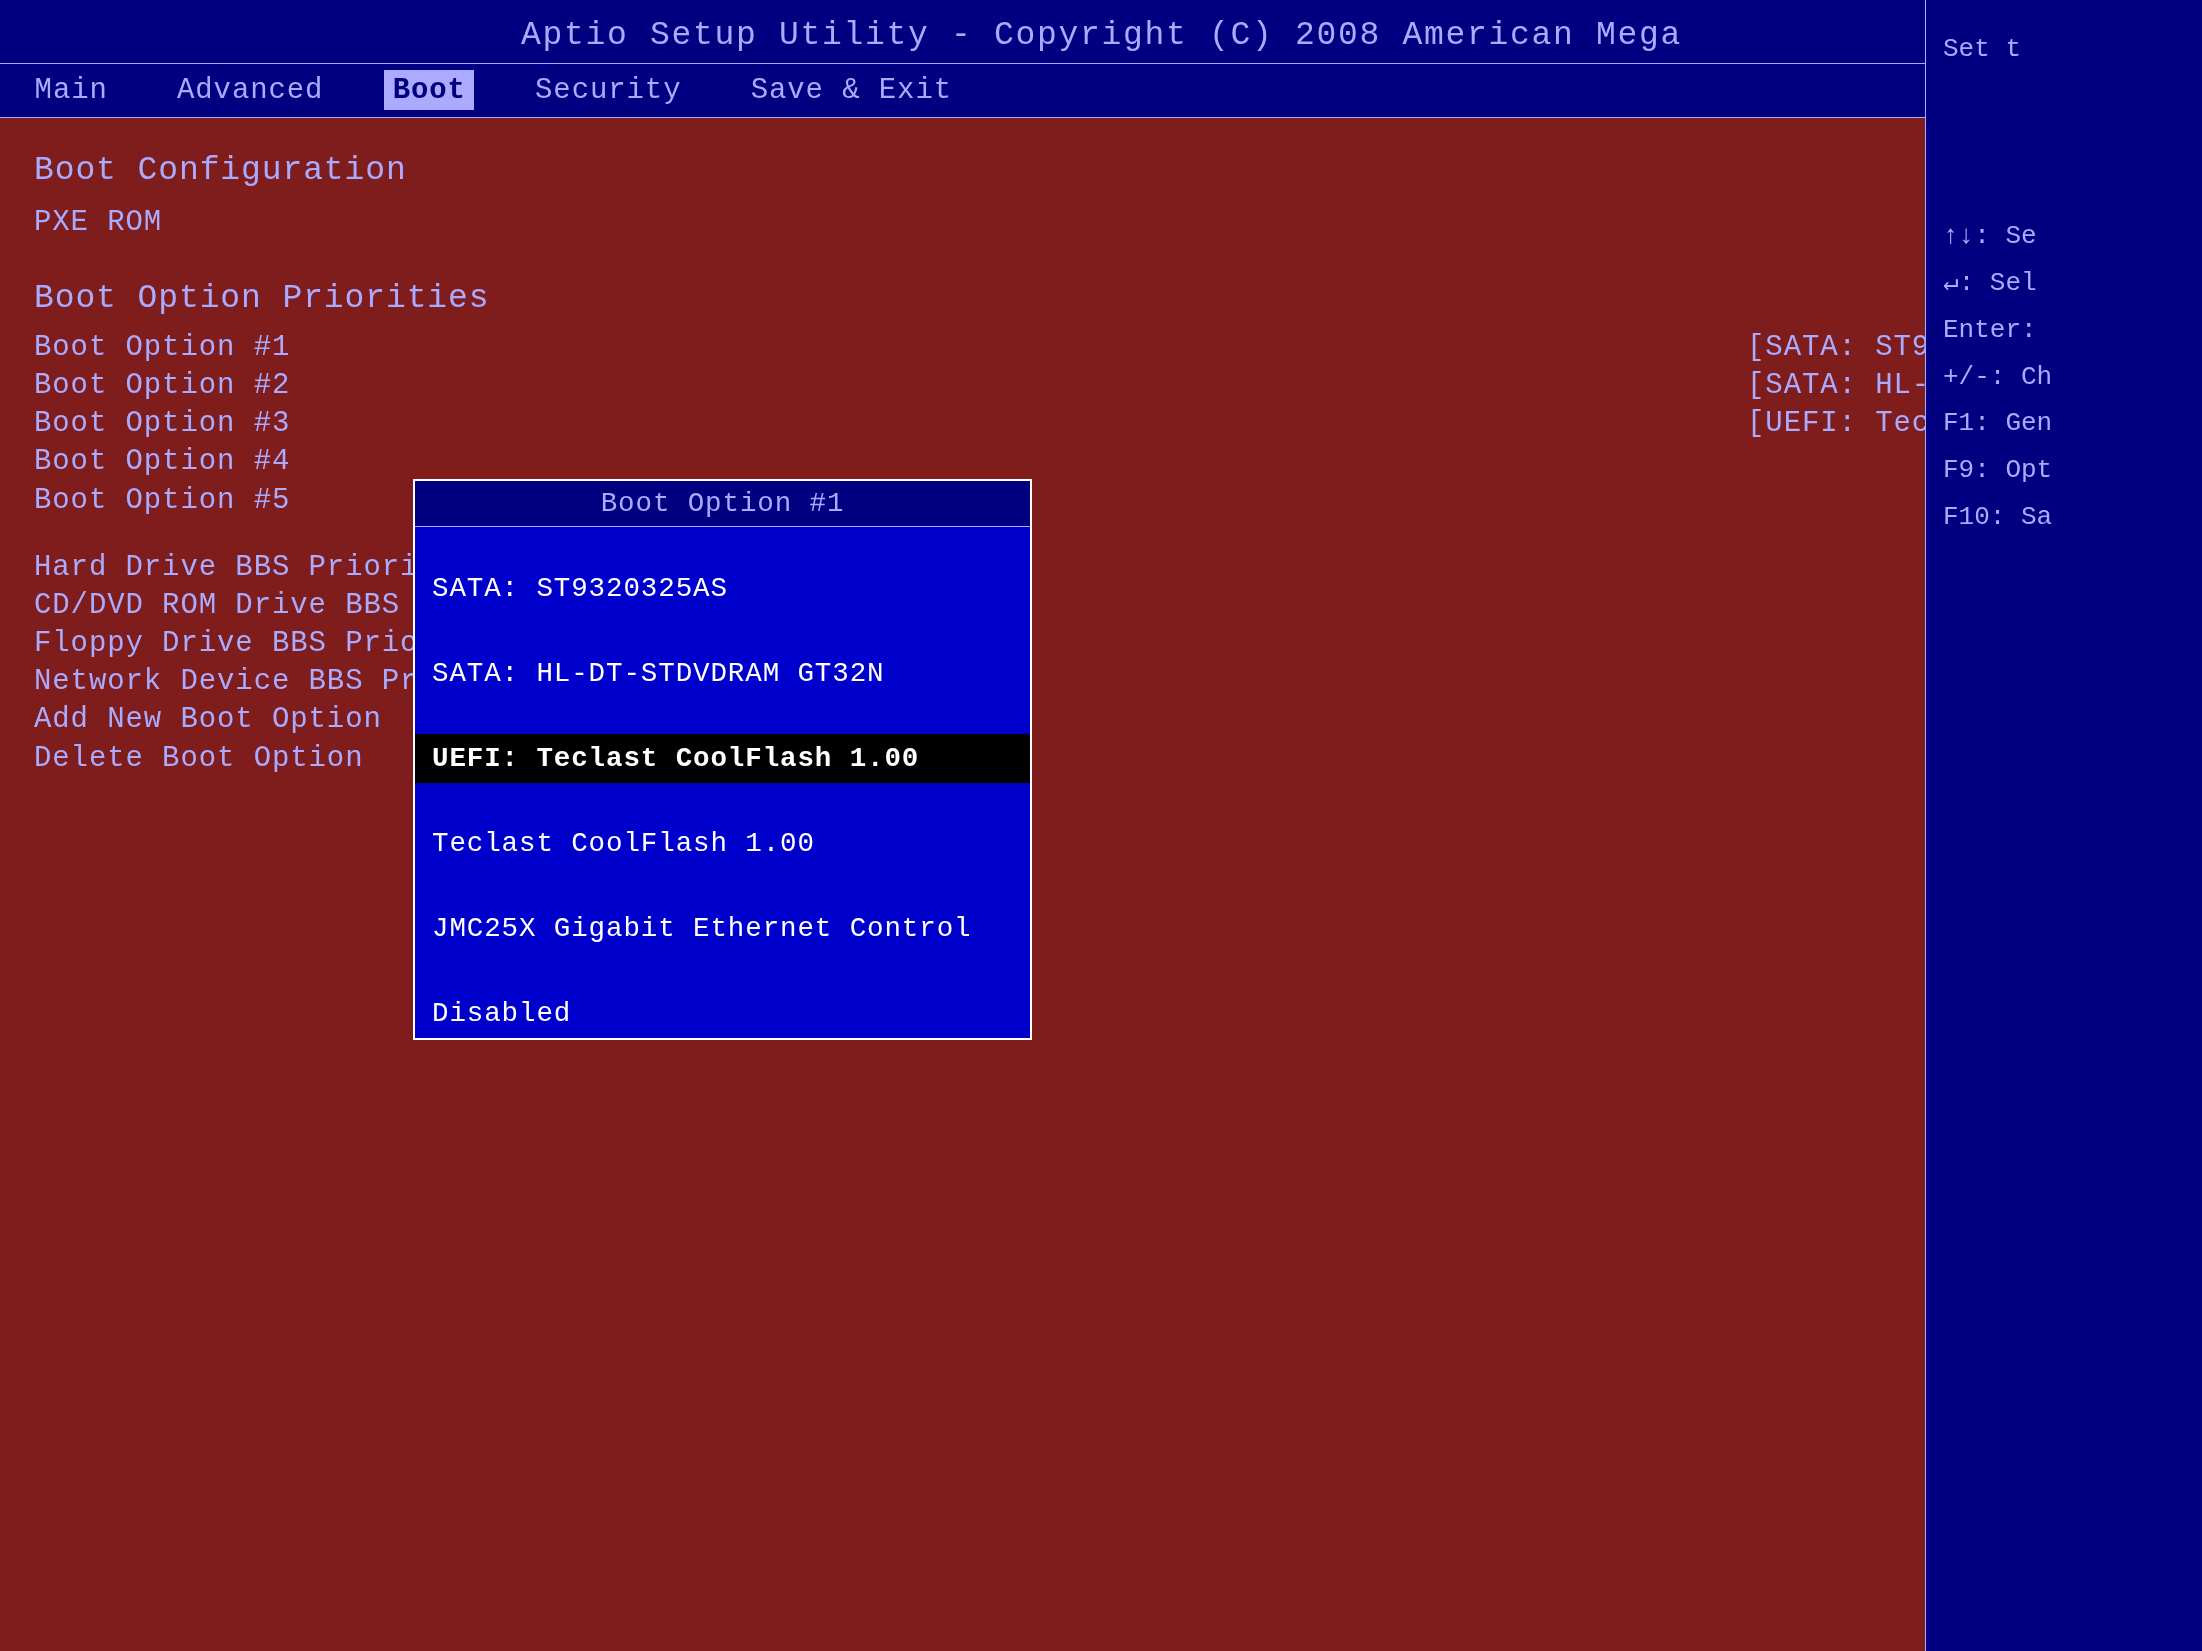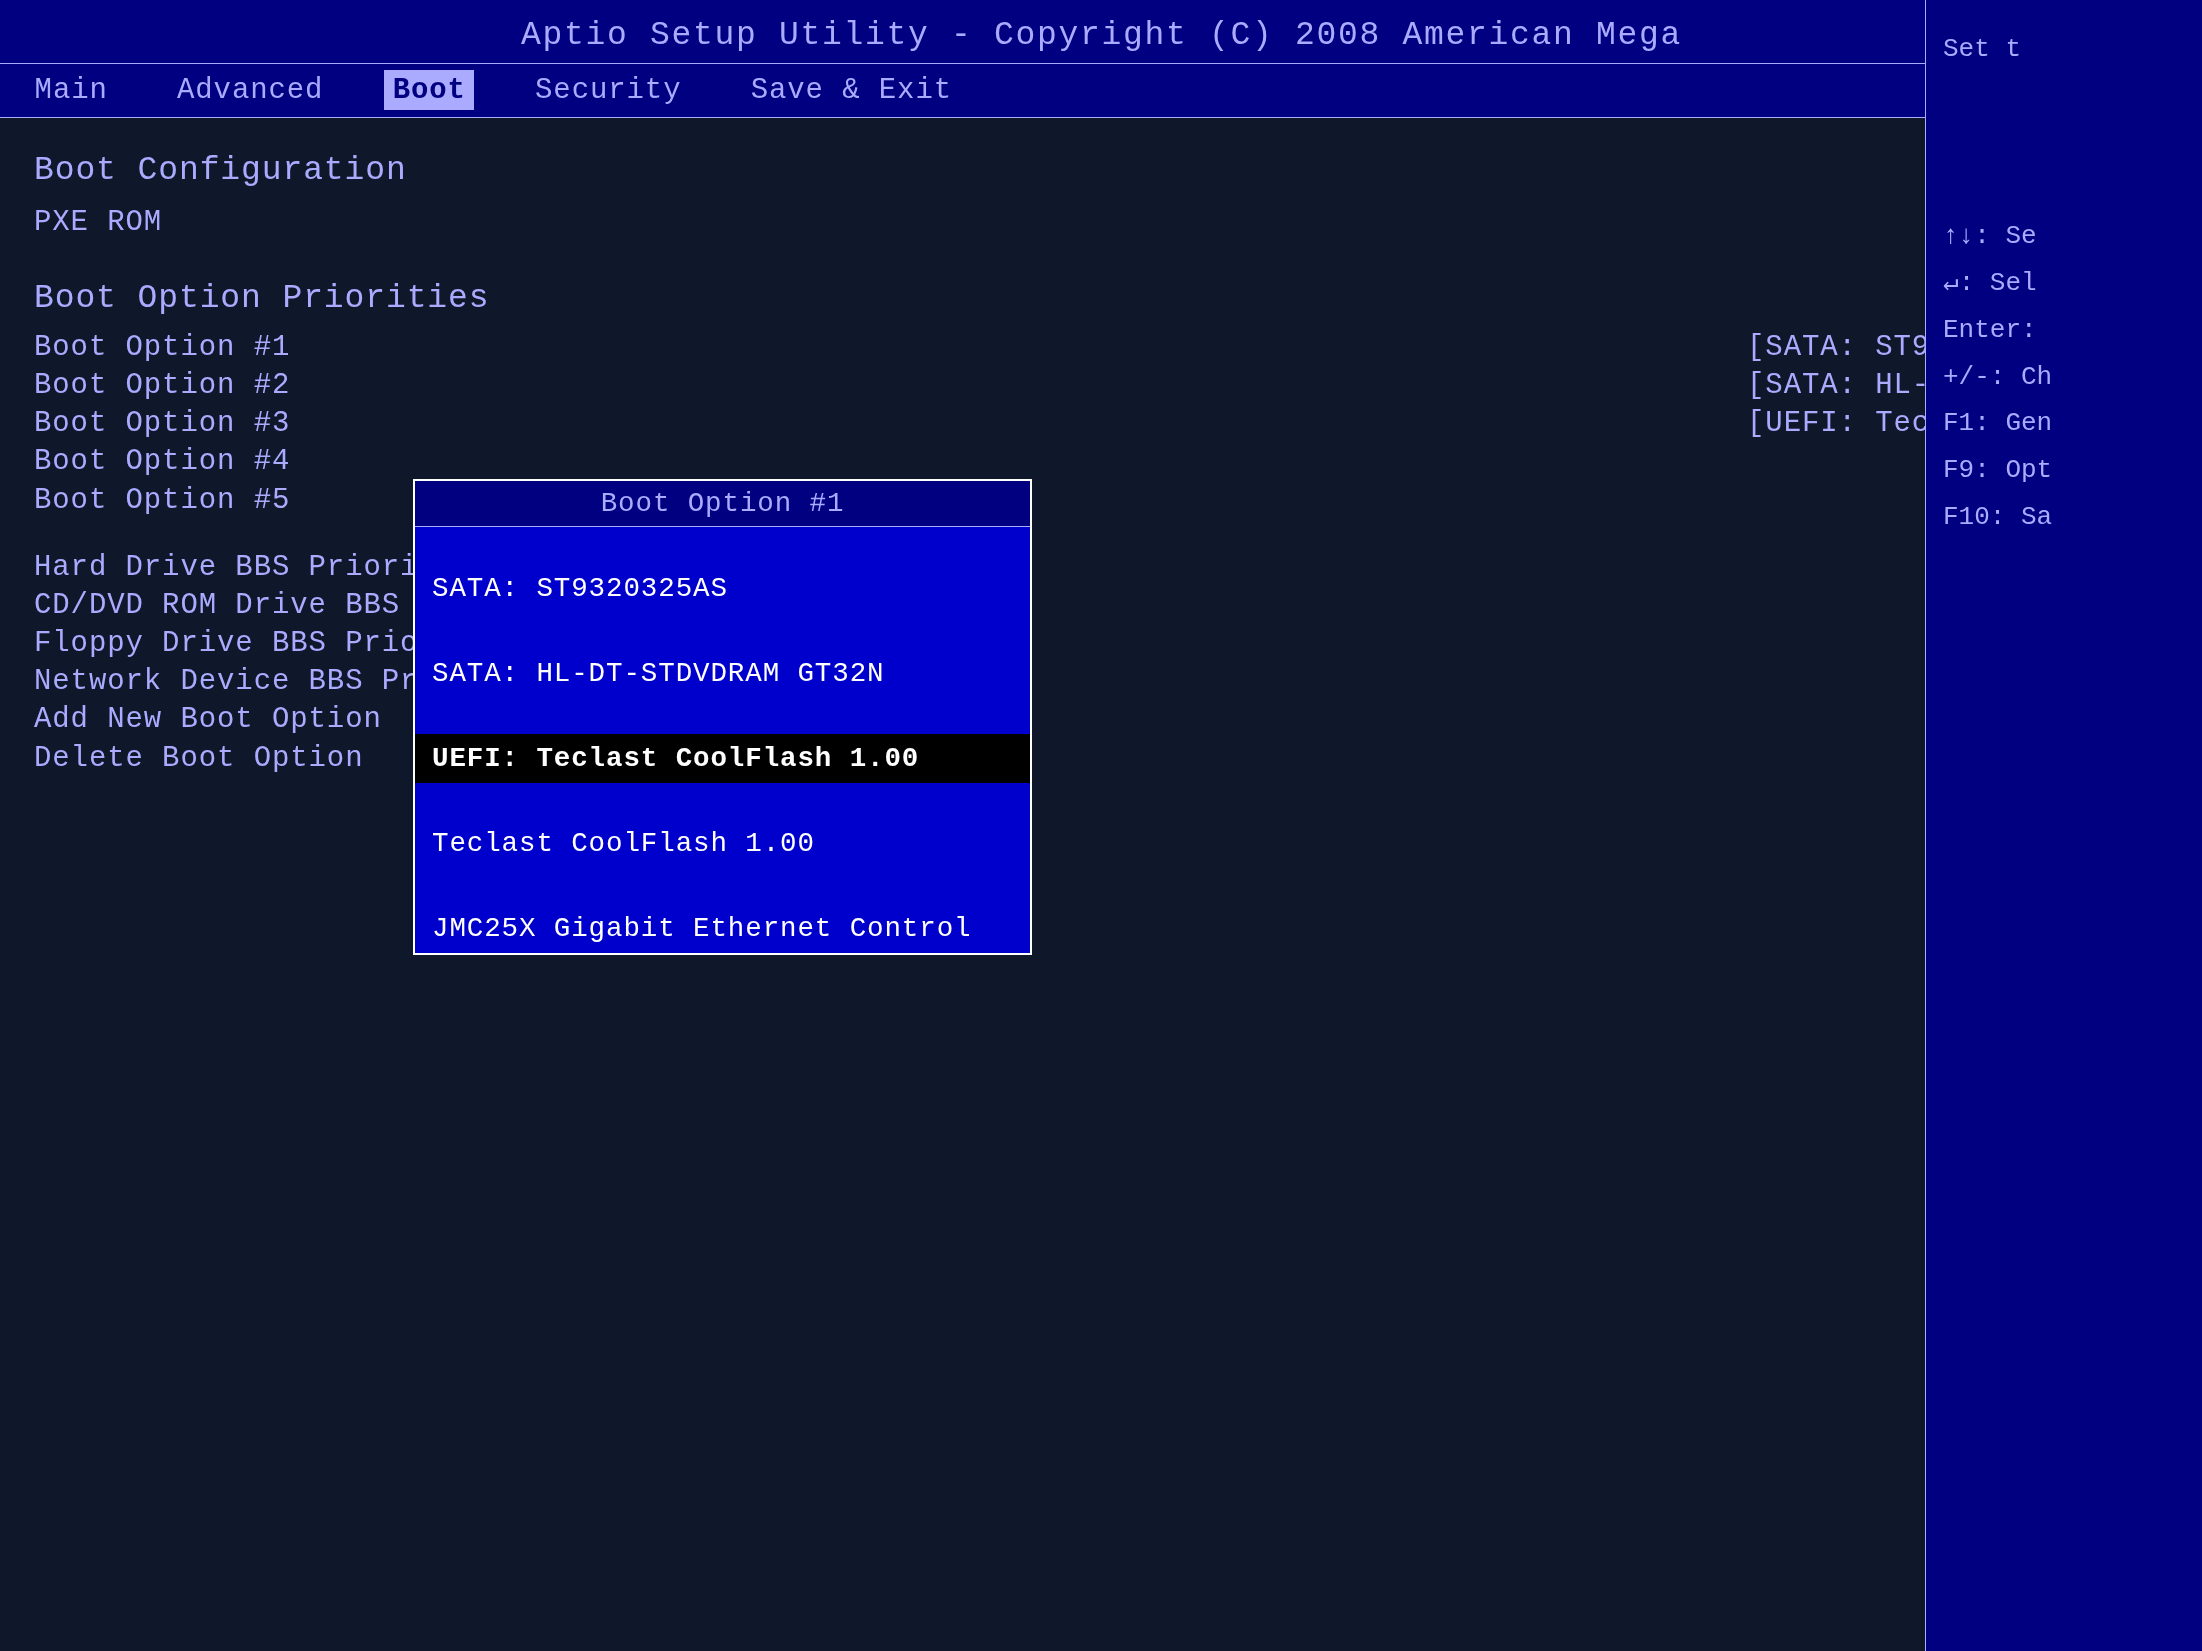--- a/index.html
+++ b/index.html
@@ -8,21 +8,21 @@
       font-family: 'Courier New', Courier, monospace;
       width: 2203px;
       height: 1652px;
       overflow: hidden;
       position: relative;
     }
 
     .bios-screen {
       width: 2203px;
       height: 1652px;
-      background: #0f172a;
+      background: #7f1d1d;
       color: #aaaaff;
       position: relative;
       overflow: hidden;
     }
 
     
     .title-bar {
       background: #000080;
       color: #aaaaff;
       text-align: center;
@@ -241,20 +241,21 @@
         <div class="hard-drive-item">Delete Boot Option</div>
       </div>
 
       <div class="dropdown-modal">
         <div class="dropdown-title">Boot Option #1</div>
         <div class="dropdown-item">SATA: ST9320325AS</div>
         <div class="dropdown-item">SATA: HL-DT-STDVDRAM GT32N</div>
         <div class="dropdown-item selected">UEFI: Teclast CoolFlash 1.00</div>
         <div class="dropdown-item">Teclast CoolFlash 1.00</div>
         <div class="dropdown-item">JMC25X Gigabit Ethernet Control</div>
+        <div class="dropdown-item">Disabled</div>
       </div>
 
     </div>
 
     <div class="right-edge-panel">
       <div class="help-text">Set t</div>
       <div class="help-text">&nbsp;</div>
       <div class="help-text">&nbsp;</div>
       <div class="help-text">&nbsp;</div>
       <div class="help-text">↑↓: Se</div>

